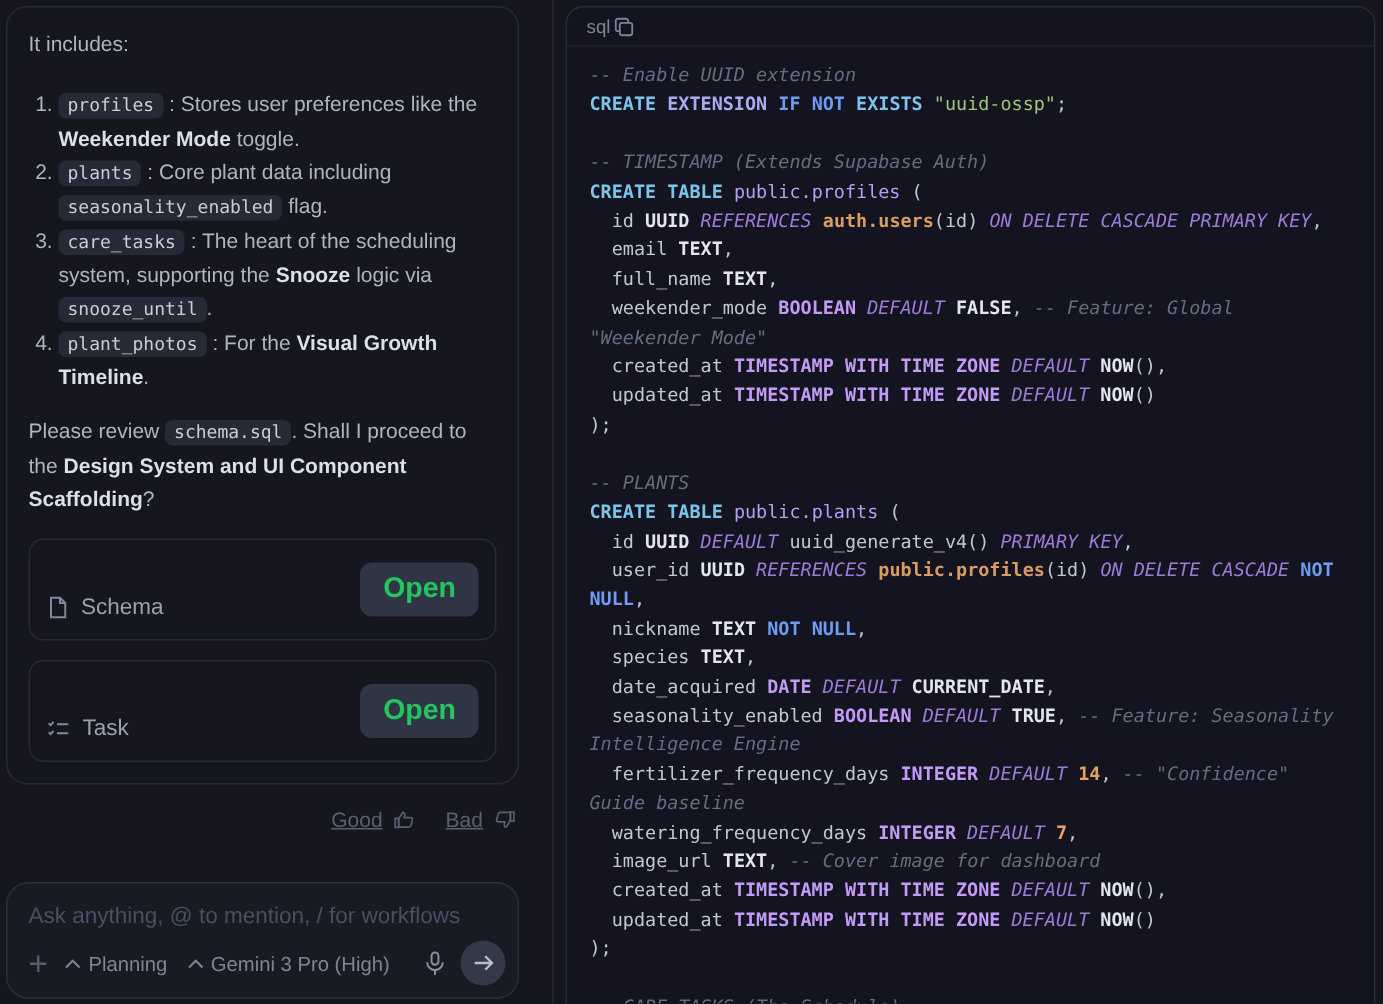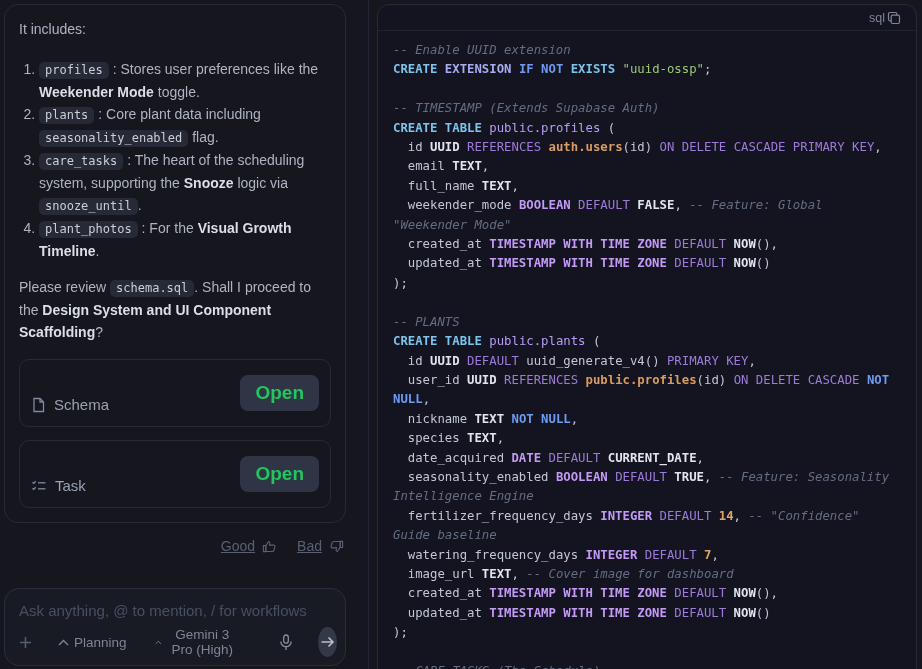--- a/index.html
+++ b/index.html
@@ -49,21 +49,21 @@
     position:absolute; left:4px; top:588px; width:342px; height:78px;
     background:#181a24; border:1px solid #2a2e3c; border-radius:15px;
   }
   .composer-input {
     width:100%; background:transparent; border:none; outline:none;
     font-family:inherit; font-size:15px; color:#c7ccd8; padding:13px 14px 0 14px;
   }
   .composer-input::placeholder { color:#485063; }
   .composer-row {
     position:absolute; left:0; right:0; bottom:8px; height:30px;
-    display:flex; align-items:center; padding:0 8px 0 14px; gap:16px;
+    display:flex; align-items:center; padding:0 8px 0 14px; gap:1px;
     color:#7e8595; font-size:13.5px;
   }
   .composer-row .chip {
     background:none; border:none; color:#7e8595; font-family:inherit; font-size:13.5px;
     display:flex; align-items:center; gap:5px; cursor:pointer; padding:3px 6px;
   }
   .composer-row .icon-btn {
     background:none; border:none; color:#555d70; cursor:pointer; display:flex; align-items:center; padding:3px;
   }
   .spacer { flex:1; }
@@ -73,36 +73,36 @@
     display:flex; align-items:center; justify-content:center; color:#b9bfca; cursor:pointer;
   }
   
   .divider { position:absolute; left:368px; top:0; width:1px; height:669px; background:#232634; }
   
   .code-panel {
     position:absolute; left:377px; top:4px; width:540px; height:680px;
     background:#131420; border:1px solid #272b38; border-radius:12px; overflow:hidden;
   }
   .code-header {
-    height:26px; display:flex; align-items:center; justify-content:flex-end;
+    height:26px; display:flex; align-items:center; justify-content:flex-start;
     padding:0 13px; border-bottom:1px solid #20232e;
   }
   .code-lang { color:#7d8498; font-size:12.5px; }
   .copy-btn { background:none; border:none; color:#7d8498; cursor:pointer; display:flex; padding:2px; }
   pre.code {
     margin:0; padding:10px 15px; white-space:pre-wrap; word-break:break-word;
     font-family:"DejaVu Sans Mono", monospace; font-size:12.3px; line-height:19.4px;
     color:#c2c7d6;
   }
   .tok-c  { color:#646d83; font-style:italic; }
   .tok-k1 { color:#7dc4ec; font-weight:bold; }
   .tok-k2 { color:#a6aef0; font-weight:bold; }
   .tok-k3 { color:#6f9bf2; font-weight:bold;margin-top:44px; }
   .tok-ty { color:#c49af7; font-weight:bold; }
-  .tok-op { color:#9d7bd8; }
+  .tok-op { color:#9d7bd8; font-style:italic; }
   .tok-tn { color:#b79df5; }
   .tok-fn { color:#d99c63; font-weight:bold; }
   .tok-num{ color:#e0a465; font-weight:bold; }
   .tok-str{ color:#9ec87a; }
   .tok-b  { color:#e2e5ee; font-weight:bold; }
   .tok-p  { color:#c2c7d6; }
 </style>
 </head>
 <body>
 

